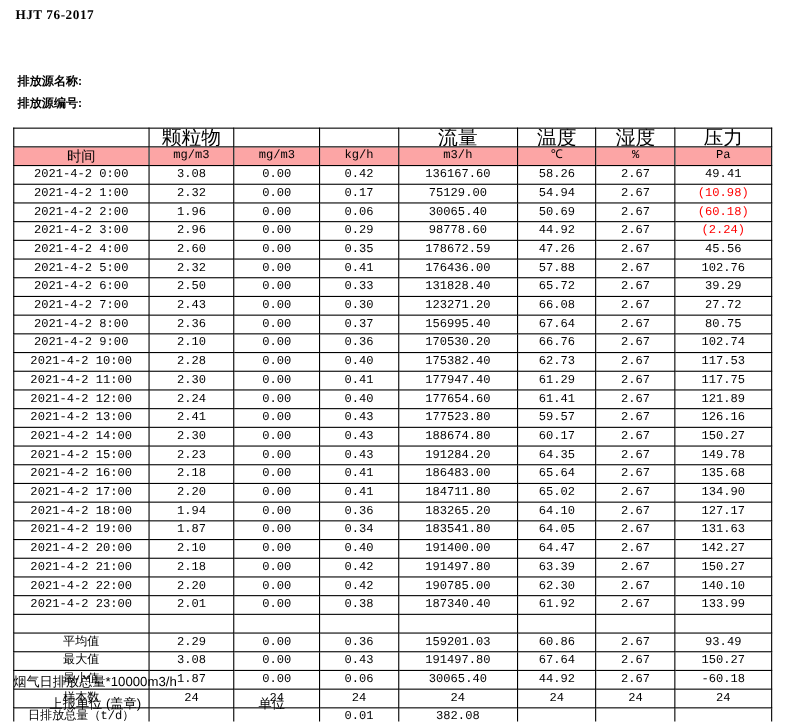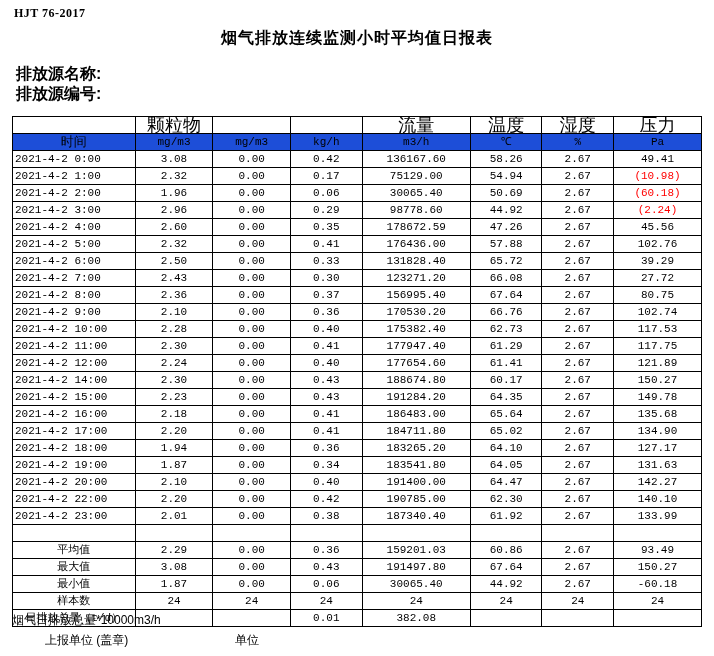--- a/index.html
+++ b/index.html
@@ -37,21 +37,21 @@
     top: 28px;
     text-align: center;
     font-size: 16px;
     font-weight: bold;
     letter-spacing: 1px;
   }
   .meta {
     position: absolute;
     left: 16px;
     top: 64px;
-    font-size: 16px;
+    font-size: 11px;
     font-weight: bold;
     line-height: 20px;
   }
   .meta div { white-space: nowrap; }
 
   table.main {
     position: absolute;
     left: 12px;
     top: 116px;
     border-collapse: collapse;
@@ -70,31 +70,31 @@
     white-space: nowrap;
   }
   .hdr-group td {
     height: 28px;
     line-height: 28px;
     font-size: 18px;
     font-family: "Liberation Sans", sans-serif;
     font-weight: normal;
   }
   .hdr-unit td {
-    background: #1d4ed8;
+    background: #fca5a5;
     height: 17px;
     line-height: 17px;
     font-size: 11px;
   }
   .hdr-unit td.time-cell {
     font-size: 13px;
     font-family: "Liberation Sans", sans-serif;
   }
   .data td.t {
-    text-align: left;
+    text-align: center;
   }
   .blank-row td {
     height: 16px;
   }
   .sum-label {
     text-align: center;
   }
   .red { color: #ff0000; }
 
   .footer {
@@ -115,21 +115,20 @@
     top: 0;
   }
 </style>
 </head>
 <body>
 
 <div class="page">
 
   <div class="std-code">HJT 76-2017</div>
 
-  <div class="doc-title">烟气排放连续监测小时平均值日报表</div>
 
   <div class="meta">
     <div>排放源名称:</div>
     <div>排放源编号:</div>
   </div>
 
   <table class="main">
     <colgroup>
       <col style="width:120px">
       <col style="width:76px">
@@ -285,20 +284,30 @@
           <td class="t">2021-4-2 12:00</td>
           <td>2.24</td>
           <td>0.00</td>
           <td>0.40</td>
           <td>177654.60</td>
           <td>61.41</td>
           <td>2.67</td>
           <td>121.89</td>
         </tr>
         <tr class="data">
+          <td class="t">2021-4-2 13:00</td>
+          <td>2.41</td>
+          <td>0.00</td>
+          <td>0.43</td>
+          <td>177523.80</td>
+          <td>59.57</td>
+          <td>2.67</td>
+          <td>126.16</td>
+        </tr>
+        <tr class="data">
           <td class="t">2021-4-2 14:00</td>
           <td>2.30</td>
           <td>0.00</td>
           <td>0.43</td>
           <td>188674.80</td>
           <td>60.17</td>
           <td>2.67</td>
           <td>150.27</td>
         </tr>
         <tr class="data">
@@ -353,20 +362,30 @@
         </tr>
         <tr class="data">
           <td class="t">2021-4-2 20:00</td>
           <td>2.10</td>
           <td>0.00</td>
           <td>0.40</td>
           <td>191400.00</td>
           <td>64.47</td>
           <td>2.67</td>
           <td>142.27</td>
+        </tr>
+        <tr class="data">
+          <td class="t">2021-4-2 21:00</td>
+          <td>2.18</td>
+          <td>0.00</td>
+          <td>0.42</td>
+          <td>191497.80</td>
+          <td>63.39</td>
+          <td>2.67</td>
+          <td>150.27</td>
         </tr>
         <tr class="data">
           <td class="t">2021-4-2 22:00</td>
           <td>2.20</td>
           <td>0.00</td>
           <td>0.42</td>
           <td>190785.00</td>
           <td>62.30</td>
           <td>2.67</td>
           <td>140.10</td>

